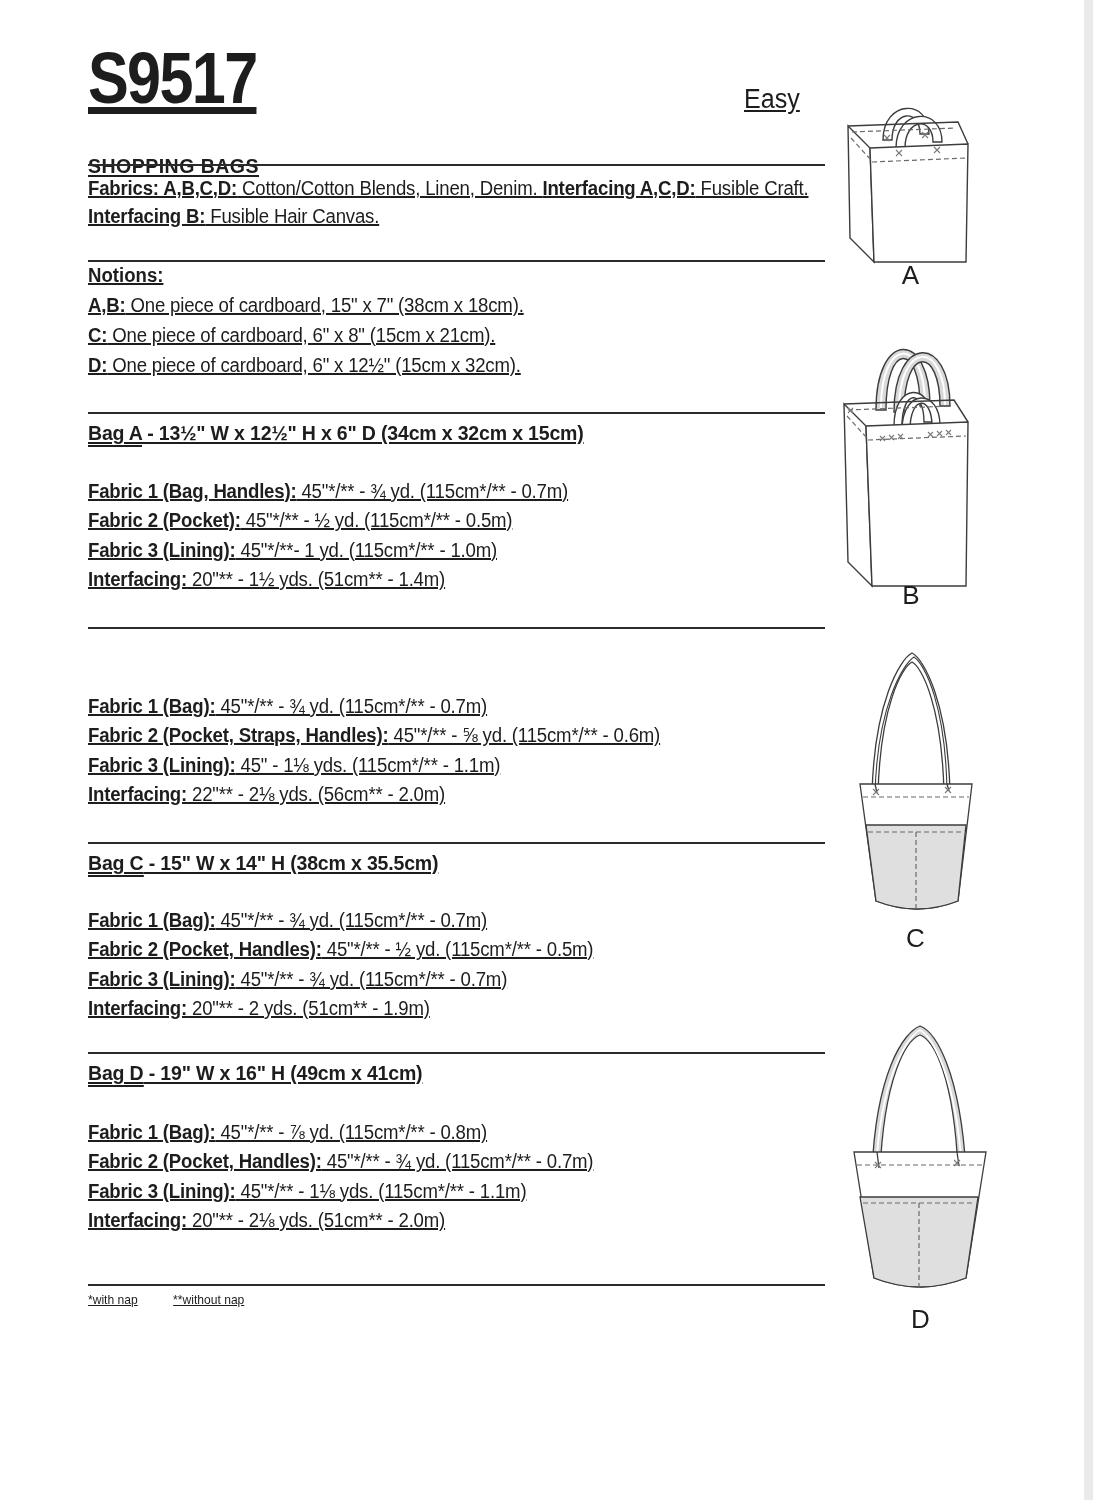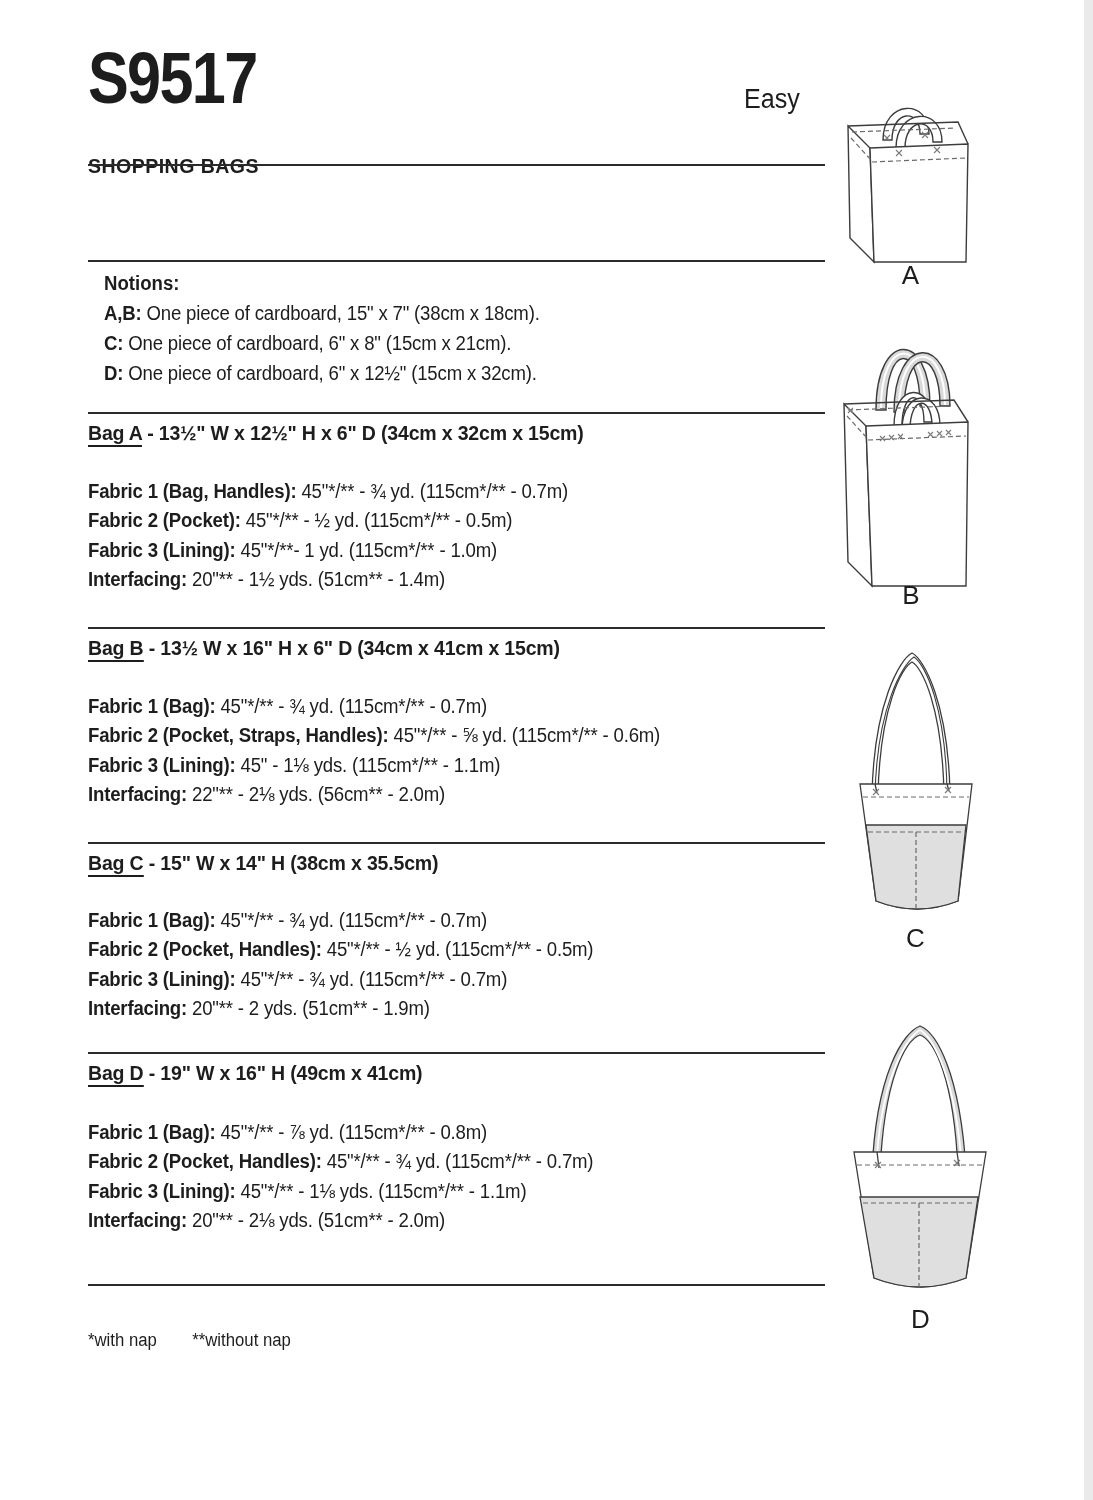--- a/index.html
+++ b/index.html
@@ -1,32 +1,32 @@
 <!DOCTYPE html>
 <html><head>
 <meta charset="utf-8">
 <style>
   html,body{margin:0;padding:0;background:#ffffff;}
   #page{position:relative;width:1093px;height:1500px;background:#ffffff;overflow:hidden;
         font-family:"Liberation Sans",sans-serif;color:#1d1d1d;}
-  .abs{position:absolute;}
+  .abs{position:absolute;text-decoration:underline;}
   .sq{transform:scaleX(0.93);transform-origin:0 0;display:block;white-space:nowrap;}
   .sq85{transform:scaleX(0.85);transform-origin:0 0;display:block;white-space:nowrap;}
   .rule{position:absolute;left:88px;width:737px;height:2px;background:#2b2b2b;}
   .title{font-size:72px;font-weight:bold;letter-spacing:-2px;line-height:1;}
   .easy{font-size:27px;font-weight:400;}
   .subtitle{font-size:21px;font-weight:bold;letter-spacing:0.5px;}
   .body-txt{font-size:20px;line-height:28px;letter-spacing:-0.2px;}
   .body-txt b,.nrow b,.frow b,.bag-hdr{font-weight:bold;}
   .nrow{font-size:20px;line-height:30px;letter-spacing:-0.2px;}
   .nhead{font-size:20px;font-weight:bold;line-height:30px;}
   .bag-hdr{font-size:21px;letter-spacing:-0.2px;}
   .bag-name{border-bottom:2px solid #1d1d1d;padding-bottom:1px;}
   .frow{font-size:20px;line-height:29.4px;letter-spacing:-0.2px;}
-  .footnote{font-size:18px;margin-top:38px;}
+  .footnote{font-size:13px;}
   .footnote .gap{display:inline-block;width:38px;}
   .fig{position:absolute;}
   .fig-label{position:absolute;font-size:26px;color:#1d1d1d;text-align:center;width:100%;}
   svg{display:block;}
   .edge-strip{position:absolute;top:0;right:0;width:9px;height:1500px;background:#eaeaea;}
 </style>
 </head>
 <body>
 
 <div id="page">
@@ -35,44 +35,45 @@
     <span class="title sq85">S9517</span>
   </div>
   <div class="abs" style="left:744px;top:84px;">
     <span class="easy sq">Easy</span>
   </div>
   <div class="abs" style="left:88px;top:154px;">
     <span class="subtitle sq">SHOPPING BAGS</span>
   </div>
   <div class="rule" style="top:164px;"></div>
 
+  <div class="abs body-txt" style="left:88px;top:174px;">
+    <span class="sq"><b>Fabrics: A,B,C,D:</b><span> Cotton/Cotton Blends, Linen, Denim. </span><b>Interfacing A,C,D:</b><span> Fusible Craft.</span></span>
+    <span class="sq"><b>Interfacing B:</b><span> Fusible Hair Canvas.</span></span>
+  </div>
 
   <div class="rule" style="top:260px;"></div>
-  <div class="abs" style="left:88px;top:268px;margin-left:16px;">
+  <div class="abs" style="left:88px;top:260px;">
     <span class="nhead sq">Notions:</span>
     <span class="nrow sq"><b>A,B:</b><span> One piece of cardboard, 15" x 7" (38cm x 18cm).</span></span>
     <span class="nrow sq"><b>C:</b><span> One piece of cardboard, 6" x 8" (15cm x 21cm).</span></span>
     <span class="nrow sq"><b>D:</b><span> One piece of cardboard, 6" x 12½" (15cm x 32cm).</span></span>
   </div>
 
   <div class="rule" style="top:412px;"></div>
   <div class="abs" style="left:88px;top:421px;">
     <span class="bag-hdr sq"><span class="bag-name">Bag A</span><span> - 13½" W x 12½" H x 6" D (34cm x 32cm x 15cm)</span></span>
   </div>
   <div class="abs" style="left:88px;top:477px;">
     <span class="frow sq"><b>Fabric 1 (Bag, Handles):</b><span> 45"*/** - ¾ yd. (115cm*/** - 0.7m)</span></span>
     <span class="frow sq"><b>Fabric 2 (Pocket):</b><span> 45"*/** - ½ yd. (115cm*/** - 0.5m)</span></span>
     <span class="frow sq"><b>Fabric 3 (Lining):</b><span> 45"*/**- 1 yd. (115cm*/** - 1.0m)</span></span>
     <span class="frow sq"><b>Interfacing:</b><span> 20"** - 1½ yds. (51cm** - 1.4m)</span></span>
   </div>
 
   <div class="rule" style="top:627px;"></div>
-  <div class="abs" style="left:88px;top:636px;">
-    <span class="bag-hdr sq"><span class="bag-name">Bag B</span><span> - 13½ W x 16" H x 6" D (34cm x 41cm x 15cm)</span></span>
-  </div>
   <div class="abs" style="left:88px;top:692px;">
     <span class="frow sq"><b>Fabric 1 (Bag):</b><span> 45"*/** - ¾ yd. (115cm*/** - 0.7m)</span></span>
     <span class="frow sq"><b>Fabric 2 (Pocket, Straps, Handles):</b><span> 45"*/** - ⅝ yd. (115cm*/** - 0.6m)</span></span>
     <span class="frow sq"><b>Fabric 3 (Lining):</b><span> 45" - 1⅛ yds. (115cm*/** - 1.1m)</span></span>
     <span class="frow sq"><b>Interfacing:</b><span> 22"** - 2⅛ yds. (56cm** - 2.0m)</span></span>
   </div>
 
   <div class="rule" style="top:842px;"></div>
   <div class="abs" style="left:88px;top:851px;">
     <span class="bag-hdr sq"><span class="bag-name">Bag C</span><span> - 15" W x 14" H (38cm x 35.5cm)</span></span>

